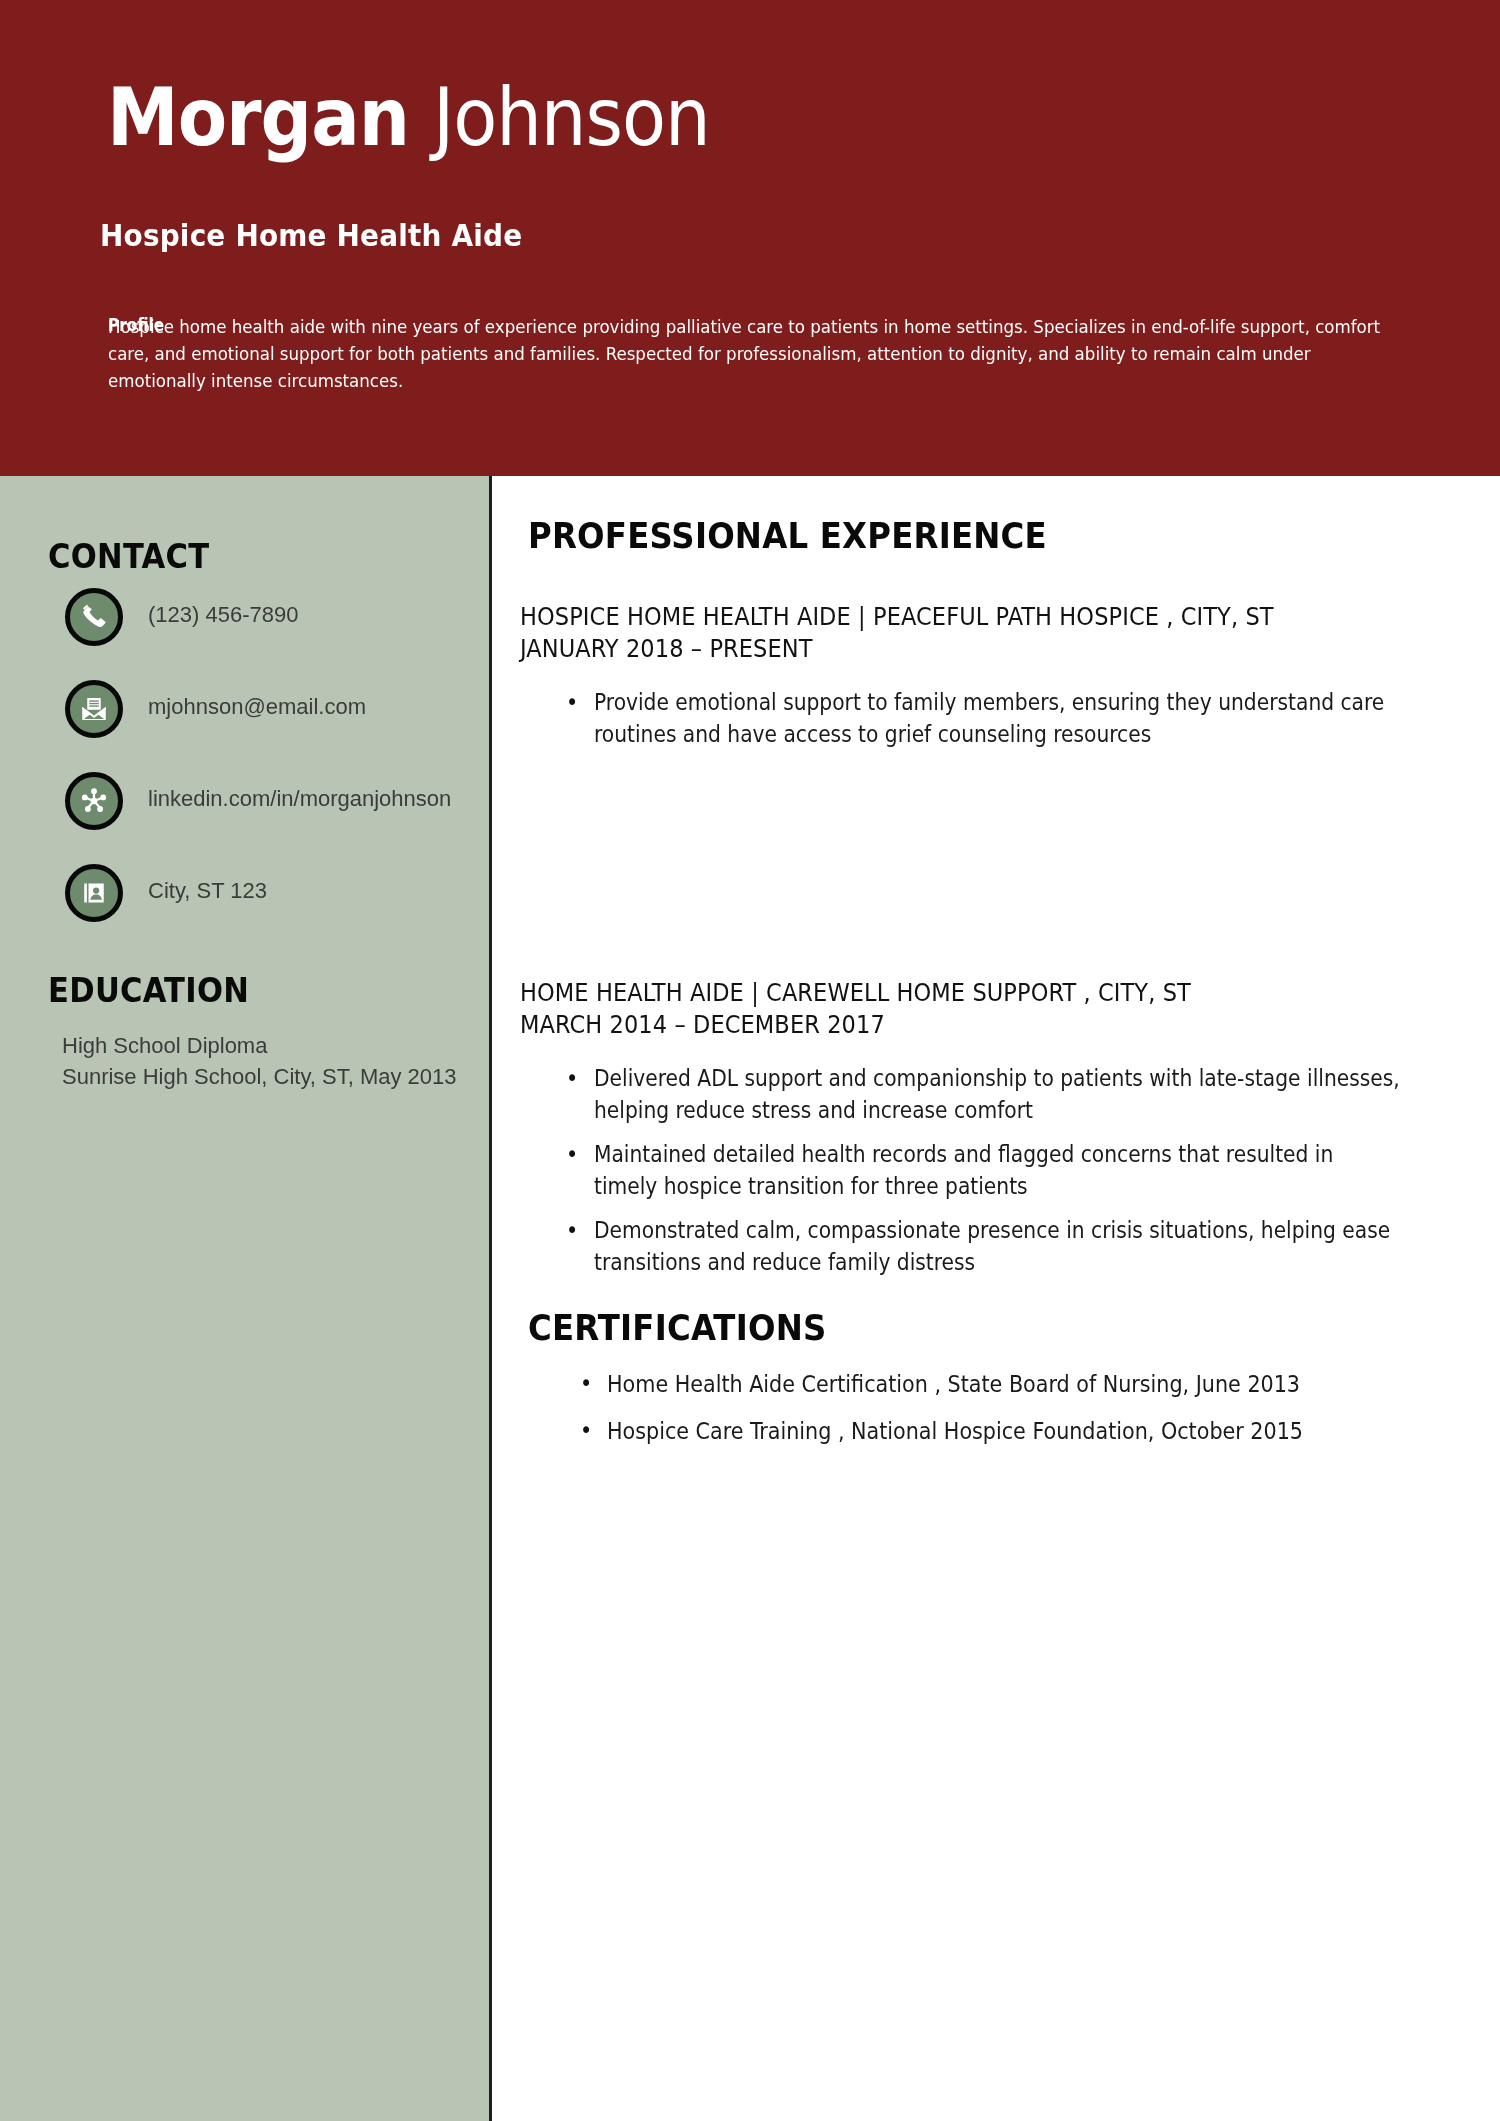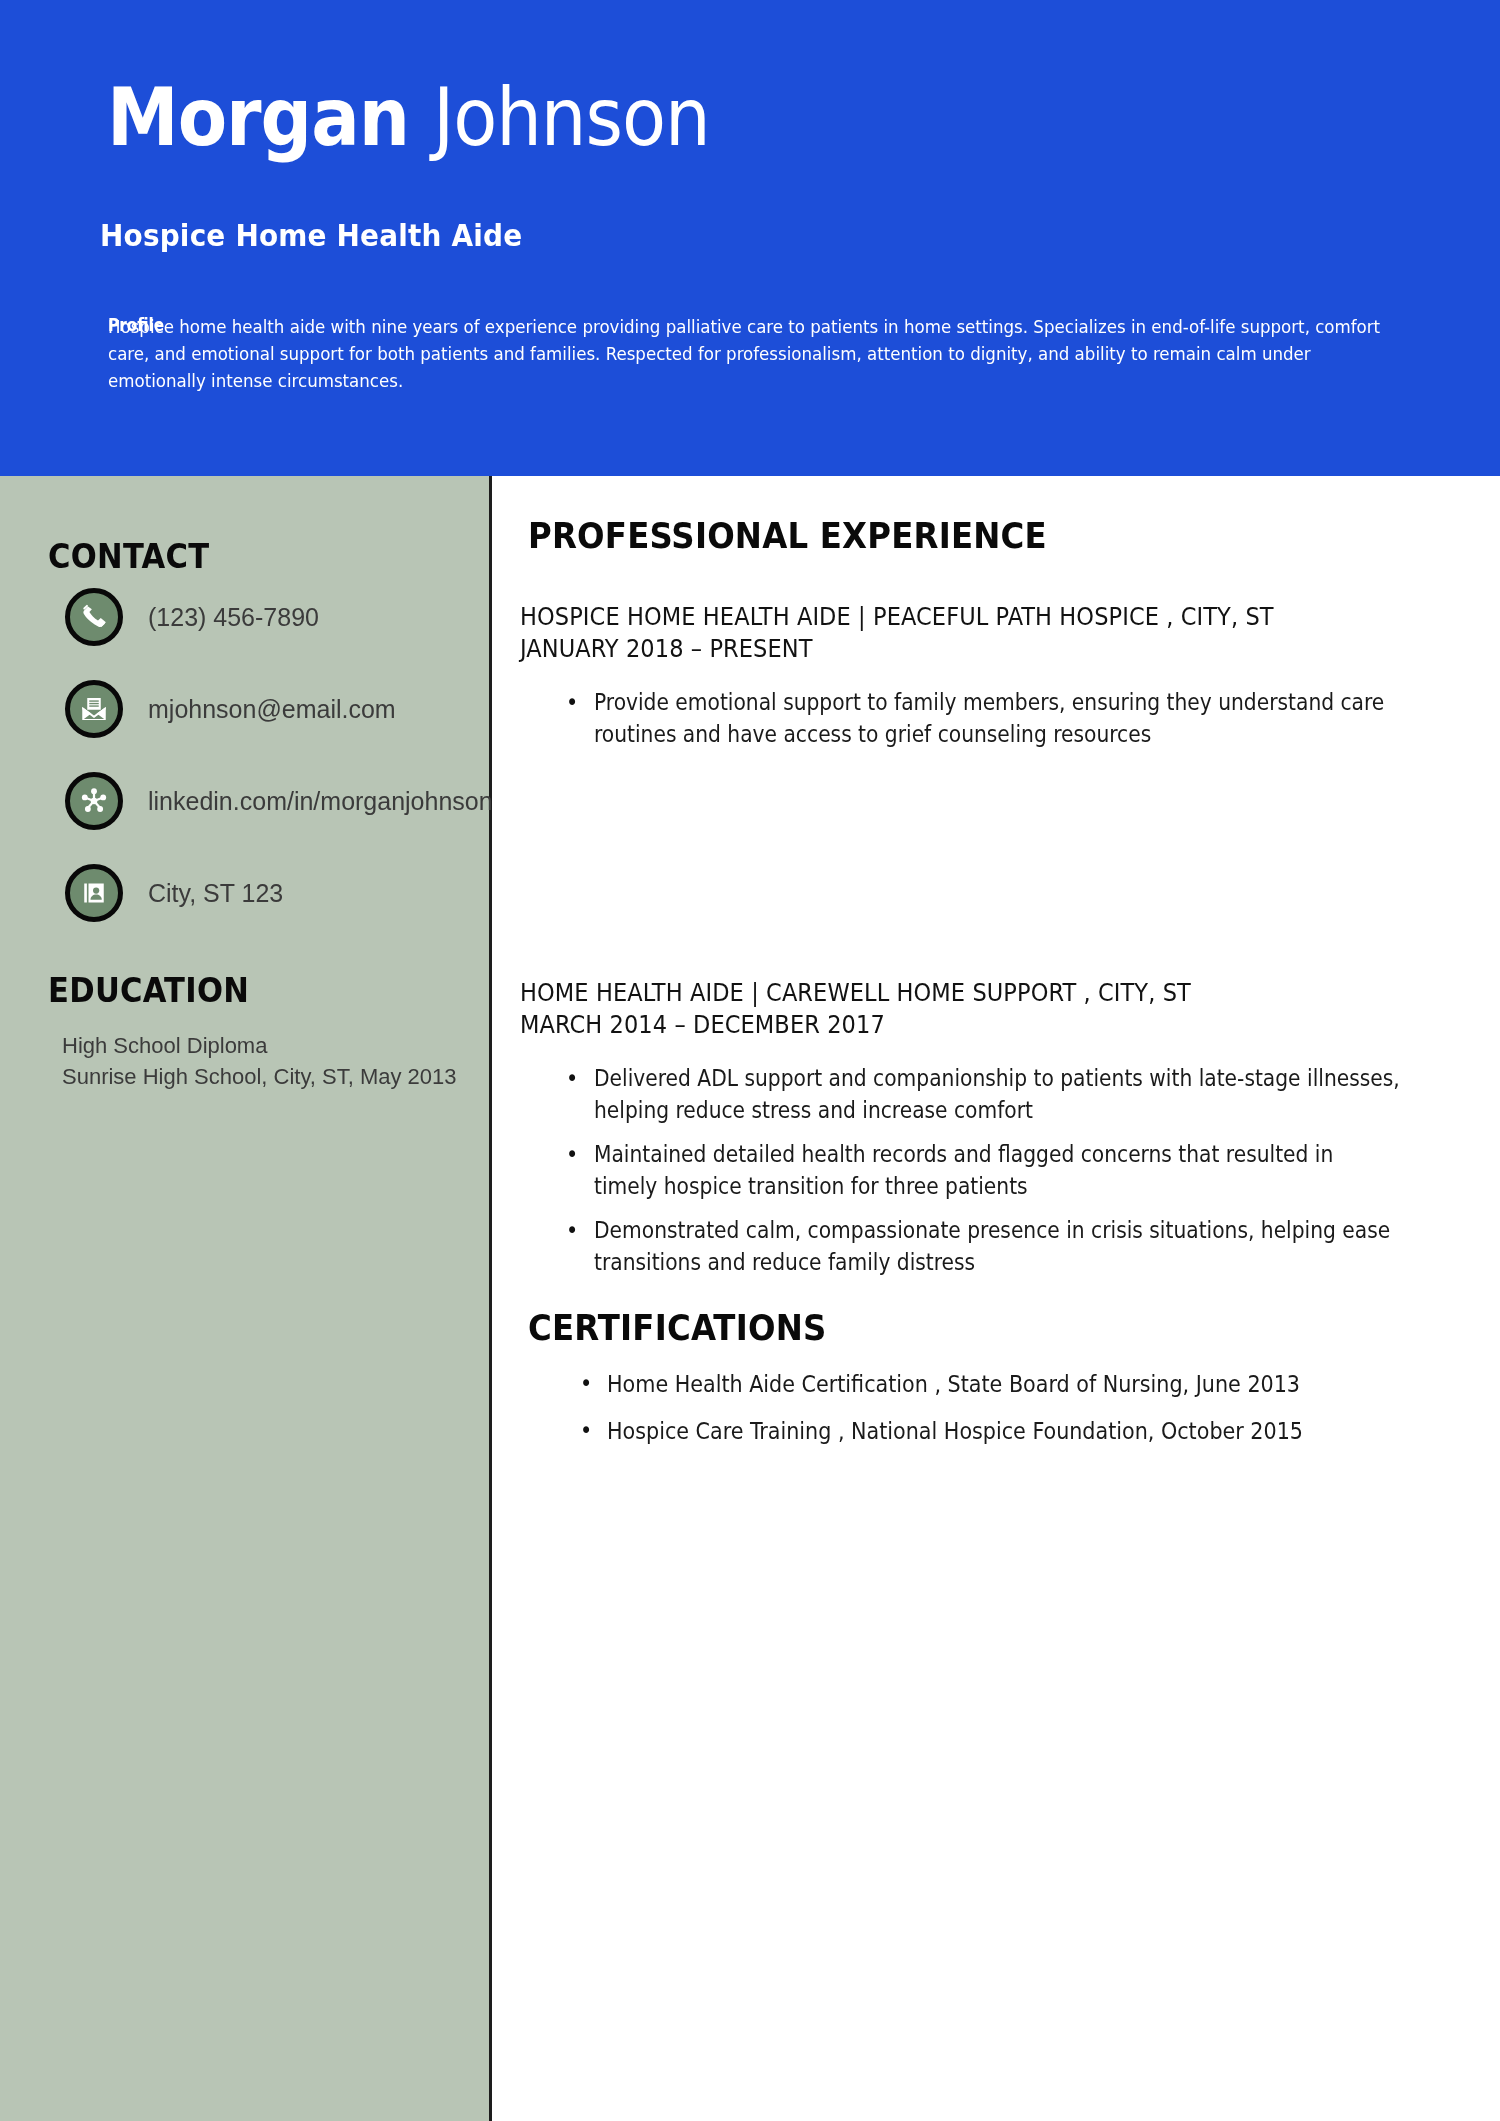--- a/index.html
+++ b/index.html
@@ -20,21 +20,21 @@
     overflow: hidden;
   }
 
   
   .header {
     position: absolute;
     left: 0;
     top: 0;
     width: 1500px;
     height: 476px;
-    background: #1d4ed8;
+    background: #7f1d1d;
     box-sizing: border-box;
     padding: 0;
   }
   .name-line {
     position: absolute;
     left: 107px;
     top: 78px;
     white-space: nowrap;
     line-height: 1;
   }
@@ -148,21 +148,21 @@
     justify-content: center;
   }
   .icon-circle svg {
     display: block;
   }
   .contact-text {
     position: absolute;
     left: 148px;
     top: 14px;
     font-family: "Liberation Sans", sans-serif;
-    font-size: 25px;
+    font-size: 22px;
     color: #3b3b3b;
     line-height: 1.2;
     white-space: nowrap;
   }
 
   .edu-block {
     position: absolute;
     left: 62px;
     top: 1030px;
     width: 400px;

